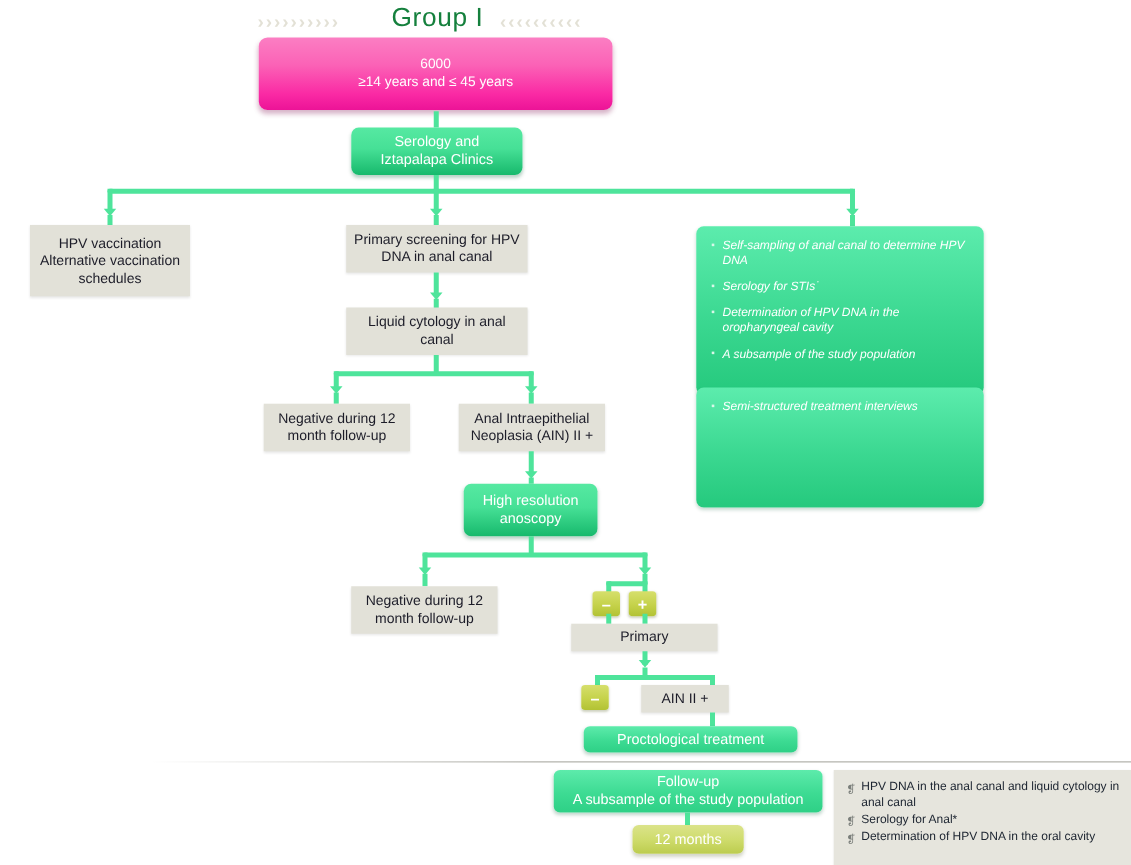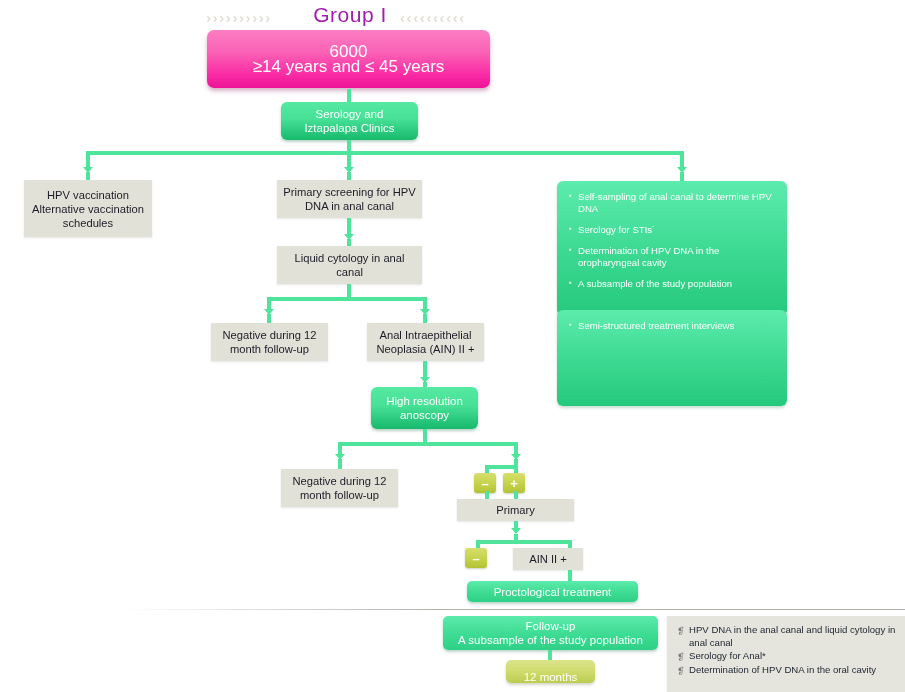--- a/index.html
+++ b/index.html
@@ -15,28 +15,28 @@
   
   .node{position:absolute;box-sizing:border-box;display:flex;
         align-items:center;justify-content:center;text-align:center;}
 
   
   .chev{position:absolute;color:#e3e1d6;font-size:15px;letter-spacing:1.6px;
         font-family:"Liberation Sans",sans-serif;font-weight:bold;line-height:1;}
   #chev-left{left:206px;top:10px;}
   #chev-right{left:400px;top:10px;}
   #group-title{position:absolute;left:300px;top:4px;width:100px;text-align:center;
-        color:#a21caf;font-size:21px;letter-spacing:.5px;line-height:1;}
+        color:#15803d;font-size:21px;letter-spacing:.5px;line-height:1;}
 
   
   .pink{
     background:linear-gradient(180deg,#fb7ec3 0%,#fb62b6 38%,#fa2aa4 78%,#ec1397 100%);
     border-radius:7px;color:#ffffff;
     box-shadow:0 3px 4px rgba(120,0,70,.30);
-    font-size:17px;line-height:15px;text-align:center;
+    font-size:11px;line-height:15px;text-align:center;
   }
 
   
   .green{
     background:linear-gradient(180deg,#56e9a2 0%,#46e096 45%,#17b96c 100%);
     border-radius:6px;color:#ffffff;
     box-shadow:0 2px 3px rgba(0,90,50,.28);
     font-size:11.5px;line-height:14px;
   }
   .green-flat{
@@ -46,21 +46,21 @@
     font-size:11.5px;line-height:14px;
   }
   .green-list{
     background:linear-gradient(180deg,#5cecad 0%,#3bd891 55%,#25c97d 100%);
     border-radius:6px;color:#ffffff;
     box-shadow:0 2px 3px rgba(0,90,50,.22);
     display:block;text-align:left;
     padding:10px 10px 8px 12px;
     font-size:9.6px;line-height:12px;
   }
-  .green-list .li{position:relative;padding-left:9px;margin-bottom:9px;}
+  .green-list .li{position:relative;padding-left:9px;margin-bottom:9px;font-style:italic;}
   .green-list .li:last-child{margin-bottom:0;}
   .green-list .li:before{content:"\25AA";position:absolute;left:0;top:-1px;
         color:#d8f7e8;font-size:8px;}
 
   
   .grey{
     background:#e2e1d8;color:#1c1c28;
     font-size:11.2px;line-height:14px;
     box-shadow:0 1px 2px rgba(0,0,0,.10);
   }
@@ -226,21 +226,21 @@
   </div>
 
   <div class="divider" style="left:120px;top:609px;width:785px;"></div>
 
   <div class="node green-flat" style="left:443px;top:616px;width:215px;height:34px;flex-direction:column;">
     <div>Follow-up</div>
     <div>A subsample of the study population</div>
   </div>
   <div class="ln" style="left:548px;top:650px;width:4px;height:10px;"></div>
 
-  <div class="node olive-box" style="left:506px;top:660px;width:89px;height:23px;align-items:flex-end;">
+  <div class="node olive-box" style="left:506px;top:660px;width:89px;height:23px;">
     <span>12 months</span>
   </div>
 
   <div class="grey-list" style="position:absolute;left:667px;top:616px;width:225px;height:61px;">
     <div class="li">
       <span class="leaf">❡</span>
       <span>HPV DNA in the anal canal and liquid cytology in anal canal</span>
     </div>
     <div class="li">
       <span class="leaf">❡</span>

